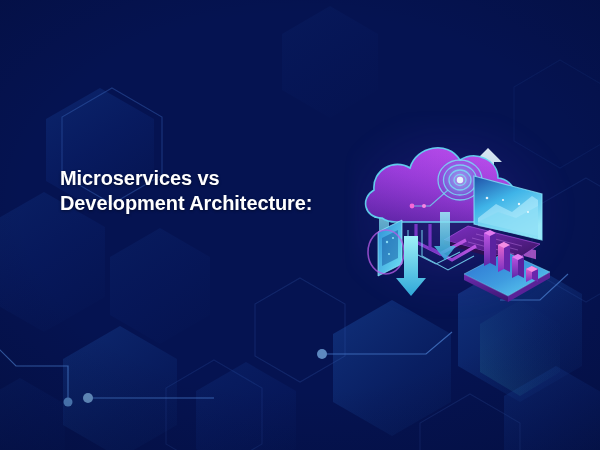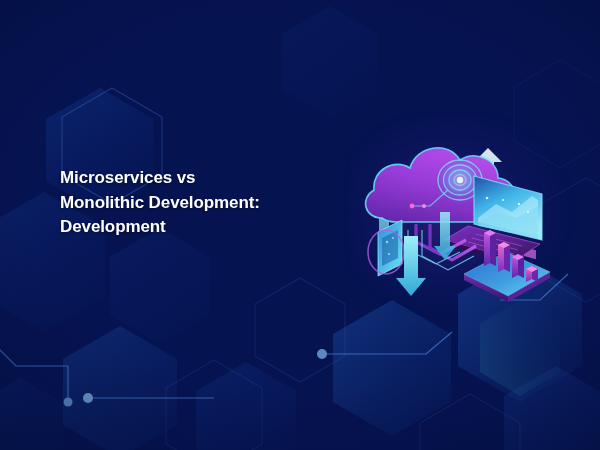--- a/index.html
+++ b/index.html
@@ -45,21 +45,21 @@
 
   
   .title-block {
     position: absolute;
     left: 60px;
     top: 166px;
     width: 300px;
   }
   .title-line {
     color: #ffffff;
-    font-size: 17px;
+    font-size: 20px;
     font-weight: bold;
     line-height: 24.6px;
     letter-spacing: -0.1px;
     text-shadow: 0 1px 3px rgba(0,0,0,0.45);
     white-space: nowrap;
   }
 
   
   .illustration {
     position: absolute;
@@ -305,17 +305,16 @@
         <path d="M84 86 L94 86 L94 120 L100 120 L89 134 L78 120 L84 120 Z" fill="url(#arrowTeal)" opacity="0.85"></path>
       </g>
       <g>
         <path d="M48 110 L62 110 L62 152 L70 152 L55 170 L40 152 L48 152 Z" fill="url(#arrowTeal)"></path>
       </g>
     </svg>
   </div>
 
   <div class="title-block">
     <div class="title-line">Microservices vs</div>
-    <div class="title-line">Monolithic Development:</div>
-    <div class="title-line">Development</div>
+    <div class="title-line">Development Architecture:</div>
   </div>
 
 </div>
 
 </body></html>

